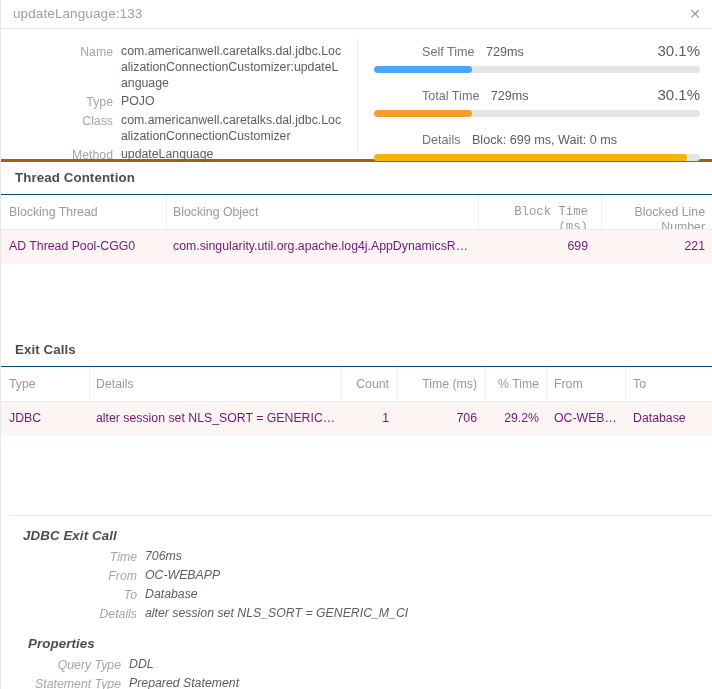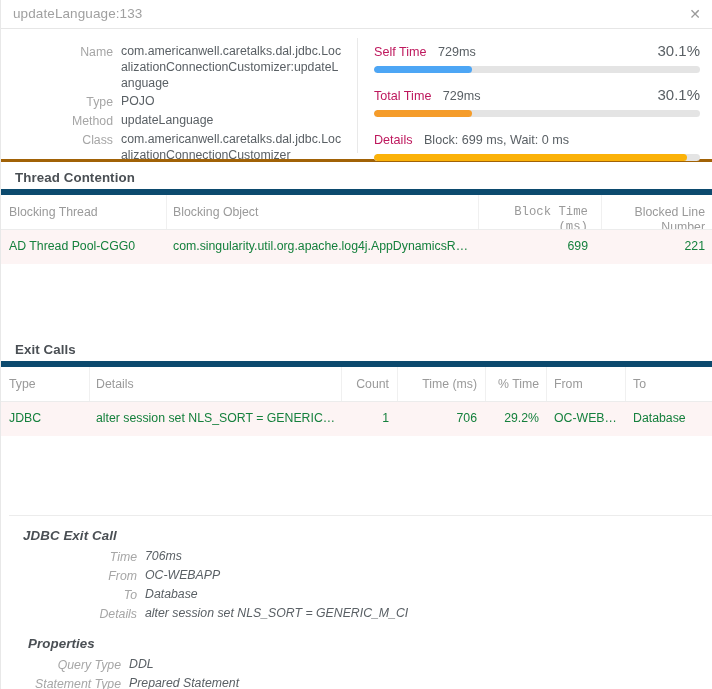--- a/index.html
+++ b/index.html
@@ -65,33 +65,33 @@
   }
 
   
   .metrics { position: absolute; left: 373px; top: 13px; width: 326px; }
   .metric { margin-bottom: 13px; }
   .metric-head {
     display: flex; justify-content: space-between; align-items: baseline;
     margin-bottom: 6px;
   }
   .metric-labelgroup { white-space: nowrap; }
-  .metric-label { font-size: 12.6px; color: #be185d; }
+  .metric-label { font-size: 12.6px; color: #737373; margin-left: 48px; }
   .metric-value { font-size: 12.6px; color: #5a6065; margin-left: 7px; }
   .metric-pct { font-size: 15px; color: #5a6065; }
   .bar-track {
     position: relative; height: 7px; width: 100%;
     background: #e4e4e4; border-radius: 4px; overflow: hidden;
   }
   .bar-fill { position: absolute; left: 0; top: 0; height: 7px; border-radius: 4px; }
 
   
   .section-title-bar {
     position: absolute; left: 0; width: 712px; height: 33px;
-    border-bottom: 6px solid #0c4a6e; background: #ffffff;
+    border-bottom: 1px solid #0c4a6e; background: #ffffff;
   }
   .section-title {
     position: absolute; left: 14px; top: 8px;
     font-size: 13.3px; color: #4a4f54; font-weight: bold;
     letter-spacing: .1px; white-space: nowrap;
   }
 
   
   .tbl { position: absolute; left: 0; width: 712px; }
   .thead {
@@ -104,21 +104,21 @@
     font-size: 12.3px; color: #9a9a9a; line-height: 15px;
     white-space: normal;
   }
   .col-sep { position: absolute; top: 0; width: 1px; height: 35px; background: #f0f0f0; }
   .trow {
     position: relative; height: 34px; width: 712px;
     background: #fdf4f4;
   }
   .td {
     position: absolute; top: 9px;
-    font-size: 12.3px; color: #15803d; white-space: nowrap;
+    font-size: 12.3px; color: #701a75; white-space: nowrap;
     overflow: hidden; text-overflow: ellipsis;
   }
   .tbl-body-fill { position: relative; width: 712px; background: #ffffff; }
 
   
   .detail-block { position: absolute; left: 8px; width: 591px; background: #ffffff; font-style: italic; }
   .detail-heading {
     font-size: 13.3px; color: #4a4f54; font-weight: bold;
     margin: 0 0 5px 14px; letter-spacing: .1px;
   }
@@ -140,26 +140,26 @@
     <div class="kv-list">
       <div class="kv-row">
         <div class="kv-key">Name</div>
         <div class="kv-val">com.americanwell.caretalks.dal.jdbc.LocalizationConnectionCustomizer:updateLanguage</div>
       </div>
       <div class="kv-row">
         <div class="kv-key">Type</div>
         <div class="kv-val">POJO</div>
       </div>
       <div class="kv-row">
+        <div class="kv-key">Class</div>
+        <div class="kv-val">com.americanwell.caretalks.dal.jdbc.LocalizationConnectionCustomizer</div>
+      </div>
+      <div class="kv-row">
         <div class="kv-key">Method</div>
         <div class="kv-val">updateLanguage</div>
-      </div>
-      <div class="kv-row">
-        <div class="kv-key">Class</div>
-        <div class="kv-val">com.americanwell.caretalks.dal.jdbc.LocalizationConnectionCustomizer</div>
       </div>
       <div class="kv-row">
         <div class="kv-key">Line Number</div>
         <div class="kv-val">133</div>
       </div>
     </div>
 
     <div class="metrics">
       <div class="metric">
         <div class="metric-head">

